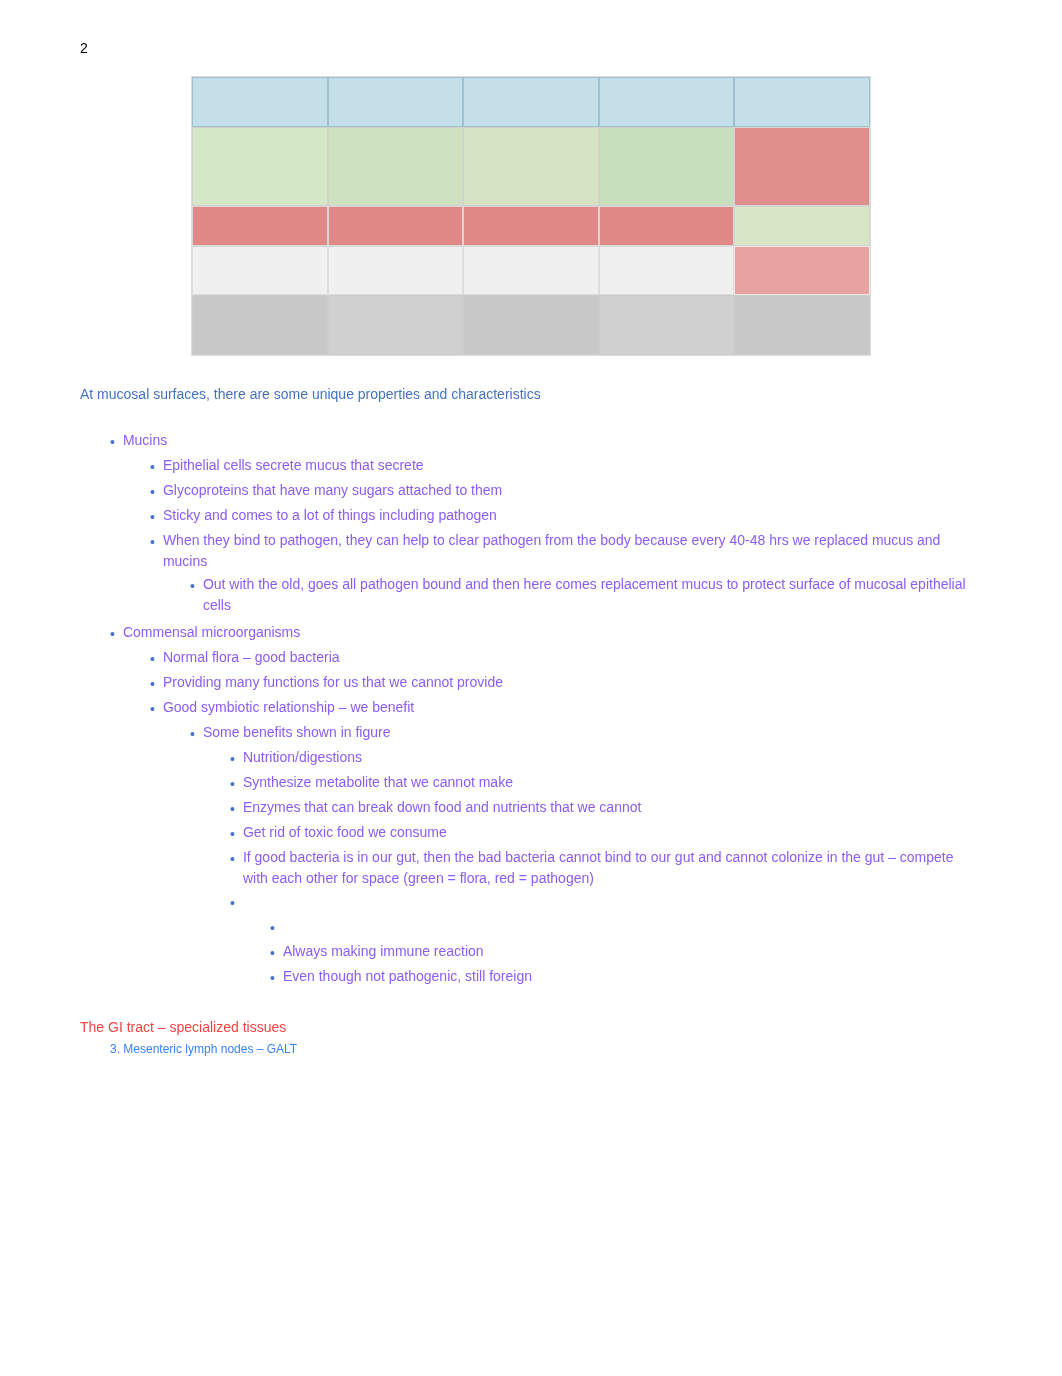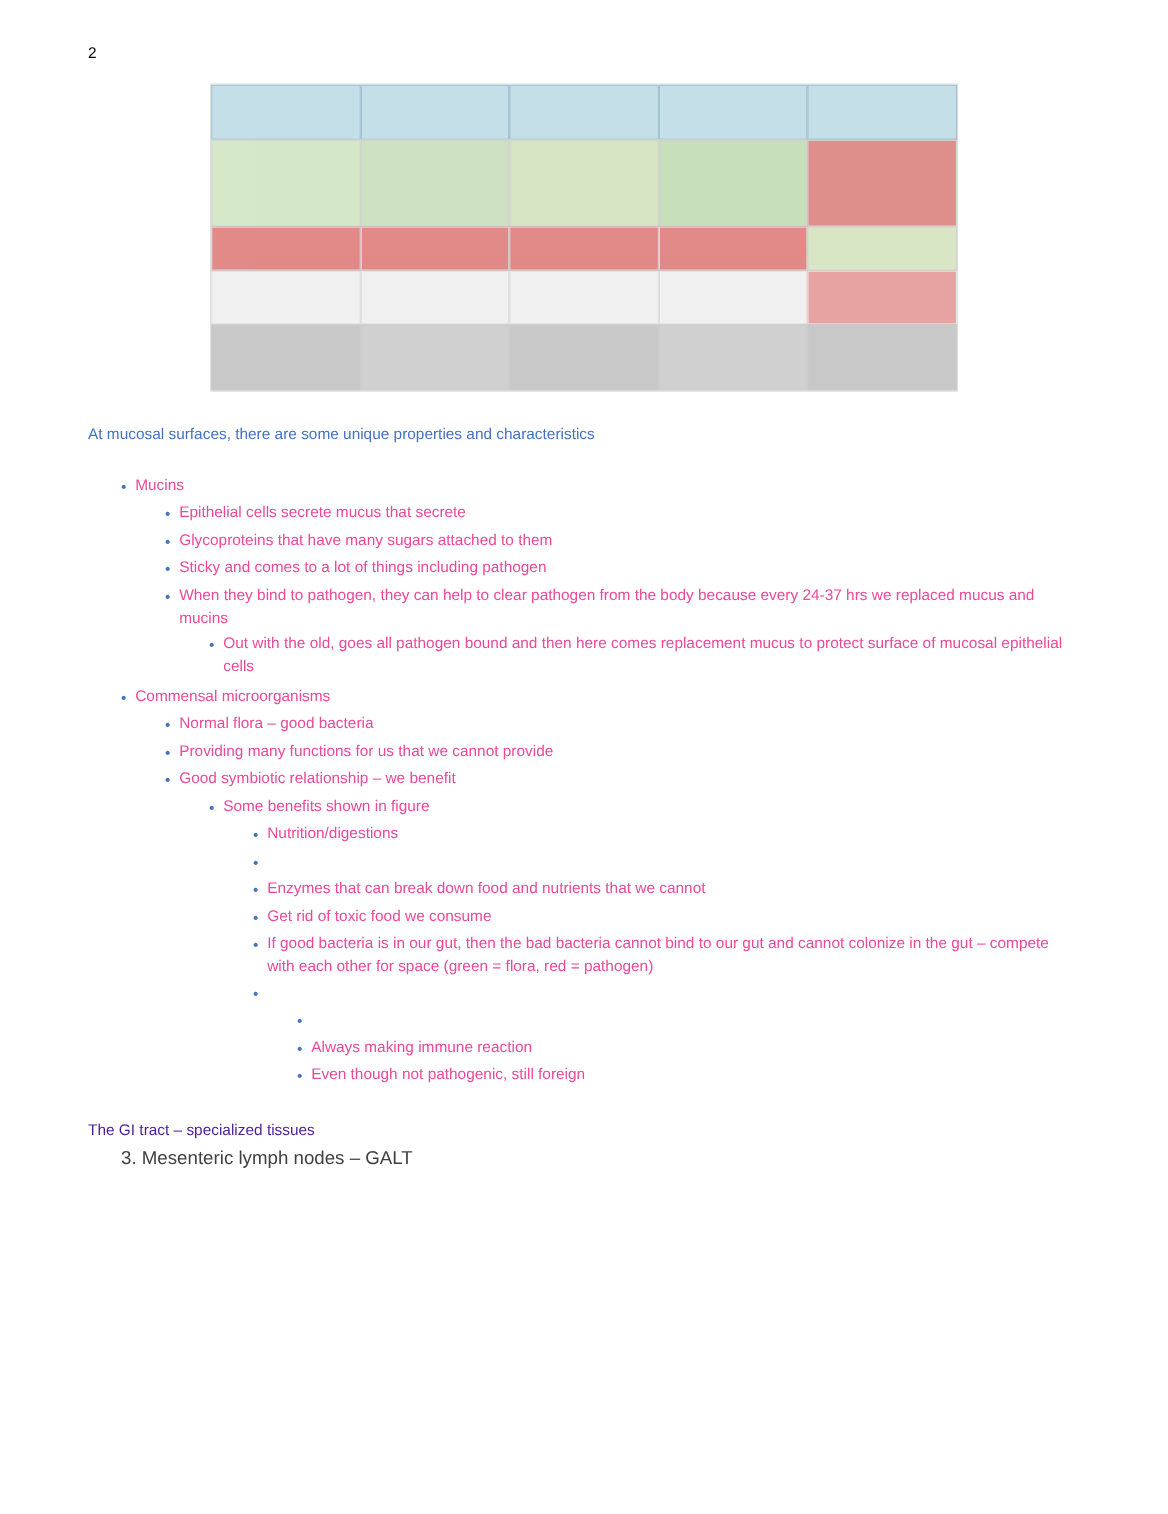--- a/index.html
+++ b/index.html
@@ -89,21 +89,21 @@
       height: 60px;
       background: #e8e8e8;
     }
     .img-row-5 .cell {
       flex: 1;
       border: 1px solid #ccc;
       background: #e0e0e0;
     }
 
     .blue-text {
-      color: #ec4899;
+      color: #8b5cf6;
     }
 
     .section-header {
       color: #4472c4;
       font-size: 14px;
       margin-bottom: 28px;
     }
 
     .level-1 {
       padding-left: 30px;
@@ -145,29 +145,29 @@
 
     .bullet-item .text {
       flex: 1;
     }
 
     .footer-section {
       margin-top: 30px;
     }
 
     .footer-section .main-text {
-      color: #4c1d95;
+      color: #ef4444;
       font-size: 14px;
       margin-bottom: 5px;
     }
 
     .numbered-item {
-      color: #404040;
+      color: #3b82f6;
       padding-left: 30px;
-      font-size: 17px;
+      font-size: 12px;
       line-height: 1.5;
     }
 
     .content-area {
       margin-top: 5px;
     }
   </style>
 </head>
 <body>
 
@@ -236,21 +236,21 @@
   </div>
   <div class="level-2">
     <div class="bullet-item">
       <span class="bullet">•</span>
       <span class="text blue-text">Sticky and comes to a lot of things including pathogen</span>
     </div>
   </div>
   <div class="level-2">
     <div class="bullet-item">
       <span class="bullet">•</span>
-      <span class="text blue-text">When they bind to pathogen, they can help to clear pathogen from the body because every 24-37 hrs we replaced mucus and mucins</span>
+      <span class="text blue-text">When they bind to pathogen, they can help to clear pathogen from the body because every 40-48 hrs we replaced mucus and mucins</span>
     </div>
   </div>
 
   <div class="level-3">
     <div class="bullet-item">
       <span class="bullet">•</span>
       <span class="text blue-text">Out with the old, goes all pathogen bound and then here comes replacement mucus to protect surface of mucosal epithelial cells</span>
     </div>
   </div>
 
@@ -289,20 +289,21 @@
 
   <div class="level-4">
     <div class="bullet-item">
       <span class="bullet">•</span>
       <span class="text blue-text">Nutrition/digestions</span>
     </div>
   </div>
   <div class="level-4">
     <div class="bullet-item">
       <span class="bullet">•</span>
+      <span class="text blue-text">Synthesize metabolite that we cannot make</span>
     </div>
   </div>
   <div class="level-4">
     <div class="bullet-item">
       <span class="bullet">•</span>
       <span class="text blue-text">Enzymes that can break down food and nutrients that we cannot</span>
     </div>
   </div>
   <div class="level-4">
     <div class="bullet-item">

